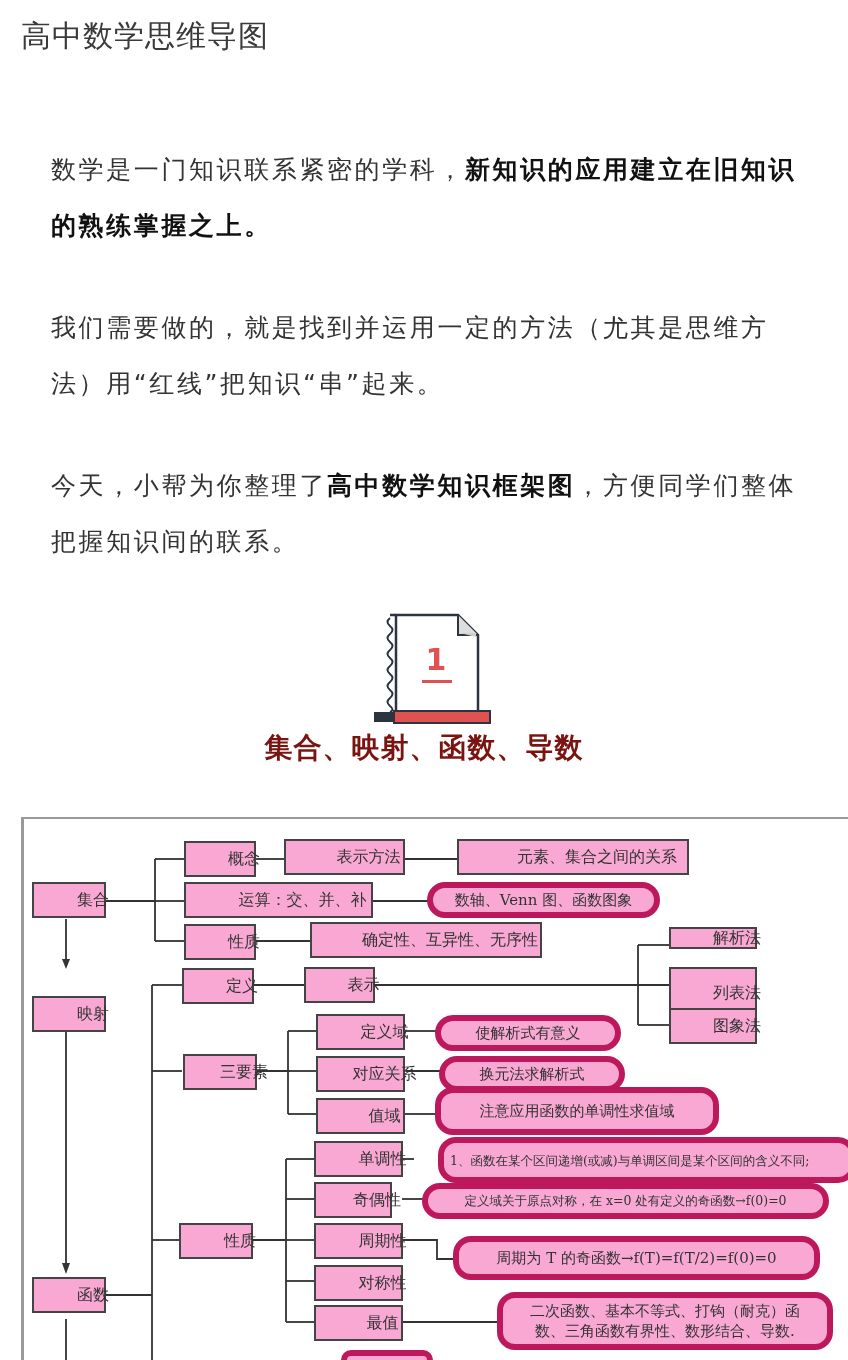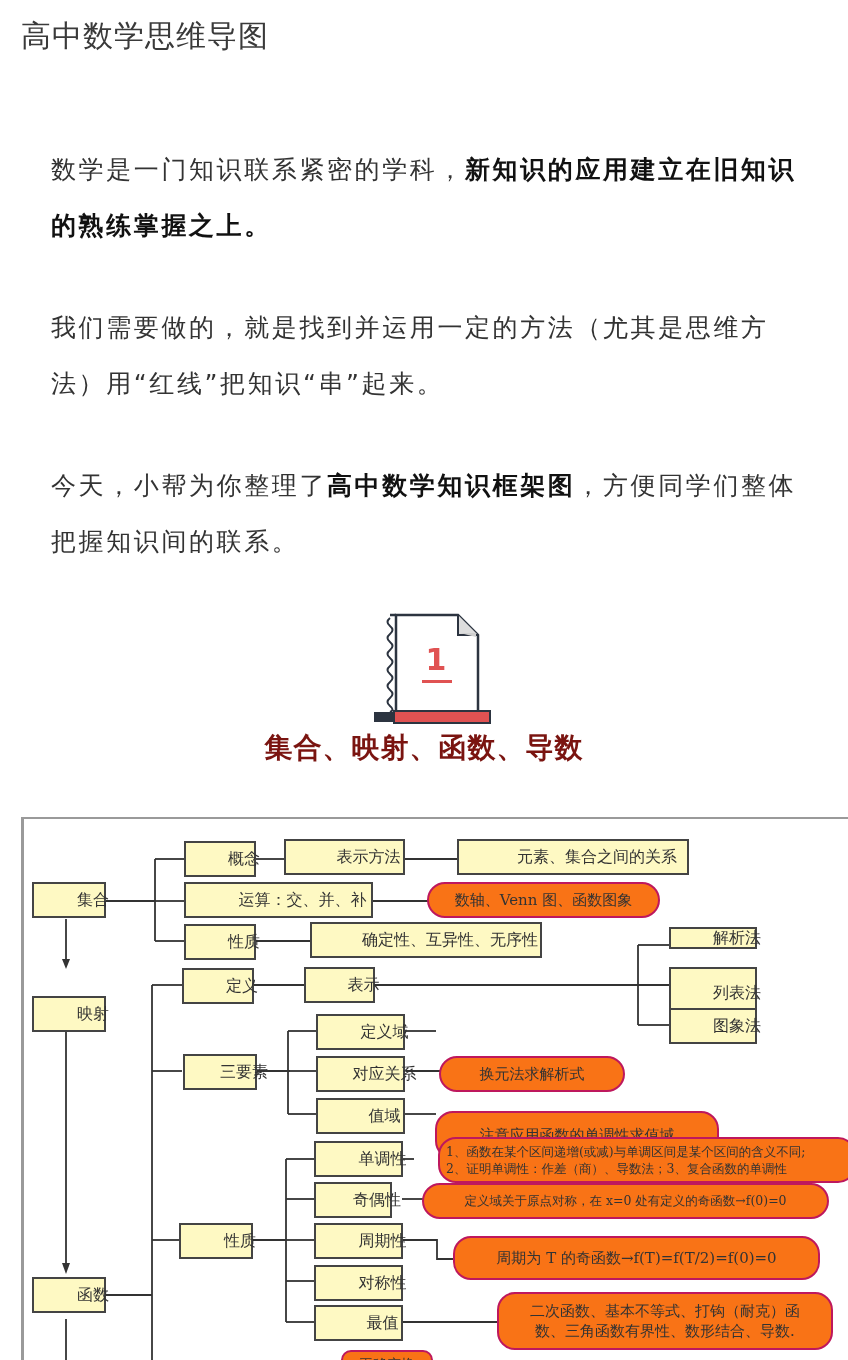--- a/index.html
+++ b/index.html
@@ -13,24 +13,24 @@
   .p1 { top: 142px; } .p2 { top: 300px; } .p3 { top: 458px; }
 
   .doc-icon { position: absolute; left: 372px; top: 612px; width: 122px; height: 112px; }
   .section-title { position: absolute; left: 0; width: 848px; top: 726px; text-align: center;
                    font-size: 28px; font-weight: bold; color: #7a1410; letter-spacing: 1px; line-height: 44px; }
 
   .diagram { position: absolute; left: 21px; top: 817px; width: 824px; height: 560px;
              border-top: 2px solid #9a9a9a; border-left: 3px solid #9a9a9a; border-right: 1px solid #c8c8c8;
              background: #fff; }
   .diagram svg { position: absolute; left: 0; top: 0; }
-  .node { position: absolute; border: 2px solid #444; background: #fef9c3; box-sizing: border-box;
+  .node { position: absolute; border: 2px solid #444; background: #f9a8d4; box-sizing: border-box;
           font-family: "DejaVu Serif", "Liberation Serif", serif; font-size: 16px; color: #333;
           display: flex; align-items: center; justify-content: center; white-space: nowrap; padding-left: 48px; }
-  .pill { position: absolute; border: 2px solid #be185d; background: #f97316; box-sizing: border-box;
+  .pill { position: absolute; border: 6px solid #be185d; background: #f9a8d4; box-sizing: border-box;
           border-radius: 18px; font-family: "DejaVu Serif", "Liberation Serif", serif;
           font-size: 15px; color: #333; display: flex; align-items: center; justify-content: center;
           text-align: center; white-space: nowrap; line-height: 20px; }
   .pill.small { font-size: 12.5px; line-height: 17px; flex-direction: column; align-items: flex-start; padding-left: 6px; margin-left: 25px; }
   .pill.small2 { font-size: 12.5px; }
   .pill.multi { flex-direction: column; font-size: 15px; line-height: 20px; }
 </style>
 </head>
 <body>
 
@@ -137,30 +137,30 @@
   <div class="node" style="left:286px;top:103px;width:232px;height:36px;">确定性、互异性、无序性</div>
 
   <div class="node" style="left:158px;top:149px;width:72px;height:36px;">定义</div>
   <div class="node" style="left:280px;top:148px;width:71px;height:36px;">表示</div>
   <div class="node" style="left:645px;top:108px;width:88px;height:22px;">解析法</div>
   <div class="node" style="left:645px;top:148px;width:88px;height:53px;">列表法</div>
   <div class="node" style="left:645px;top:189px;width:88px;height:36px;">图象法</div>
 
   <div class="node" style="left:159px;top:235px;width:74px;height:36px;">三要素</div>
   <div class="node" style="left:292px;top:195px;width:89px;height:36px;">定义域</div>
+  <div class="pill" style="left:411px;top:196px;width:186px;height:36px;">使解析式有意义</div>
   <div class="node" style="left:292px;top:237px;width:89px;height:36px;">对应关系</div>
   <div class="pill" style="left:415px;top:237px;width:186px;height:36px;">换元法求解析式</div>
   <div class="node" style="left:292px;top:279px;width:89px;height:36px;">值域</div>
-  <div class="pill" style="left:411px;top:292px;width:284px;height:48px;">注意应用函数的单调性求值域</div>
+  <div class="pill" style="left:411px;top:268px;width:284px;height:48px;">注意应用函数的单调性求值域</div>
 
   <div class="node" style="left:155px;top:404px;width:74px;height:36px;">性质</div>
   <div class="node" style="left:290px;top:322px;width:89px;height:36px;">单调性</div>
   <div class="pill small" style="left:389px;top:318px;width:418px;height:46px;">
     <span>1、函数在某个区间递增(或减)与单调区间是某个区间的含义不同;</span>
-    <span>2、证明单调性：作差（商）、导数法；3、复合函数的单调性</span>
   </div>
   <div class="node" style="left:290px;top:363px;width:78px;height:36px;">奇偶性</div>
   <div class="pill small2" style="left:398px;top:364px;width:407px;height:36px;">定义域关于原点对称，在 x=0 处有定义的奇函数→f(0)=0</div>
   <div class="node" style="left:290px;top:404px;width:89px;height:36px;">周期性</div>
   <div class="pill" style="left:429px;top:417px;width:367px;height:44px;">周期为 T 的奇函数→f(T)=f(T/2)=f(0)=0</div>
   <div class="node" style="left:290px;top:446px;width:89px;height:36px;">对称性</div>
   <div class="node" style="left:290px;top:486px;width:89px;height:36px;">最值</div>
   <div class="pill multi" style="left:473px;top:473px;width:336px;height:58px;">
     <span>二次函数、基本不等式、打钩（耐克）函</span>
     <span>数、三角函数有界性、数形结合、导数.</span>

